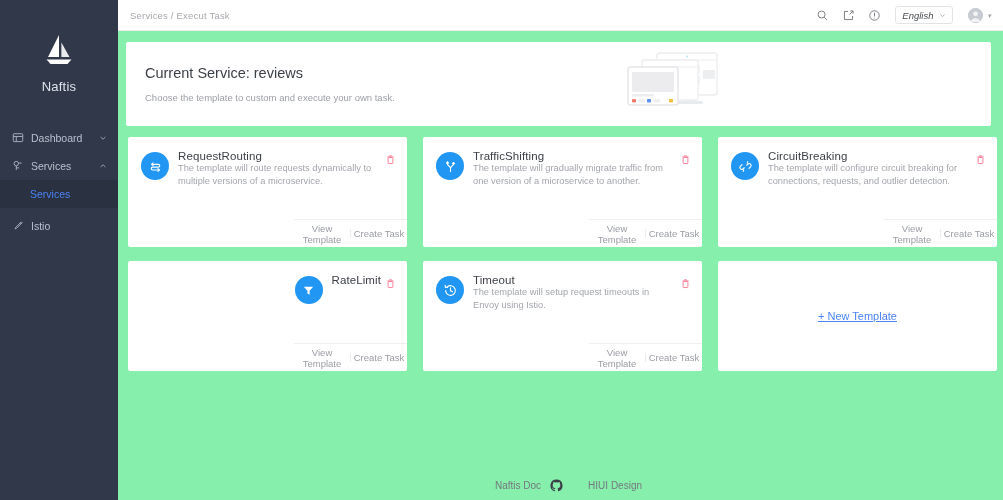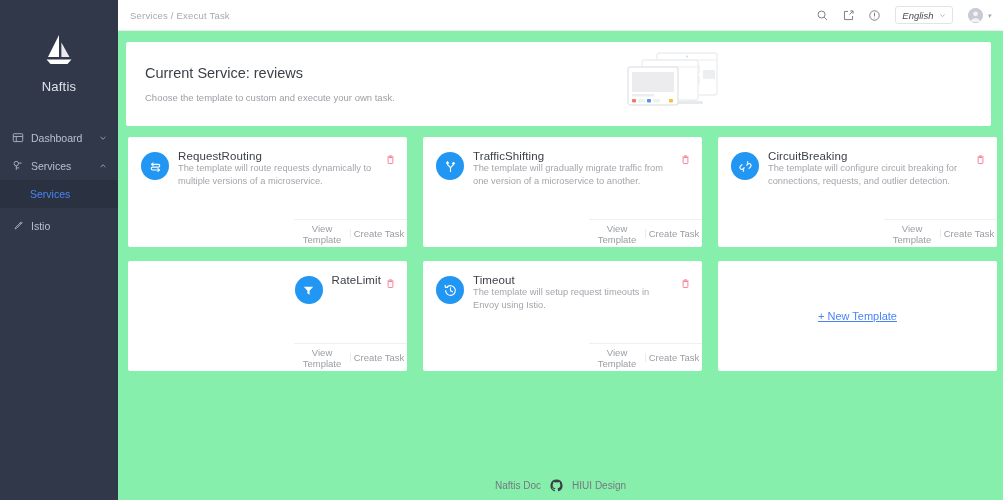--- a/index.html
+++ b/index.html
@@ -139,21 +139,21 @@
     cursor: pointer;
   }
   .card-new-label { font-size: 11px; color: #4b84f5; text-decoration: underline; }
 
   
   .footer {
     flex: 0 0 30px; height: 30px;
     display: flex; align-items: center; justify-content: center; gap: 9px;
     font-size: 10px; color: #75797f;
   }
-  .footer a, .footer span.lnk { color: #75797f; text-decoration: none; cursor: pointer; }
+  .footer a, .footer span.lnk { color: #75797f; text-decoration: none; cursor: pointer; margin-left: 16px; }
   .gh { width: 13px; height: 13px; color: #3b3f46; display: flex; }
 </style>
 </head>
 <body>
 
 <div class="app">
 
   <aside class="sidebar">
     <div class="brand">
       <span class="brand-logo">

